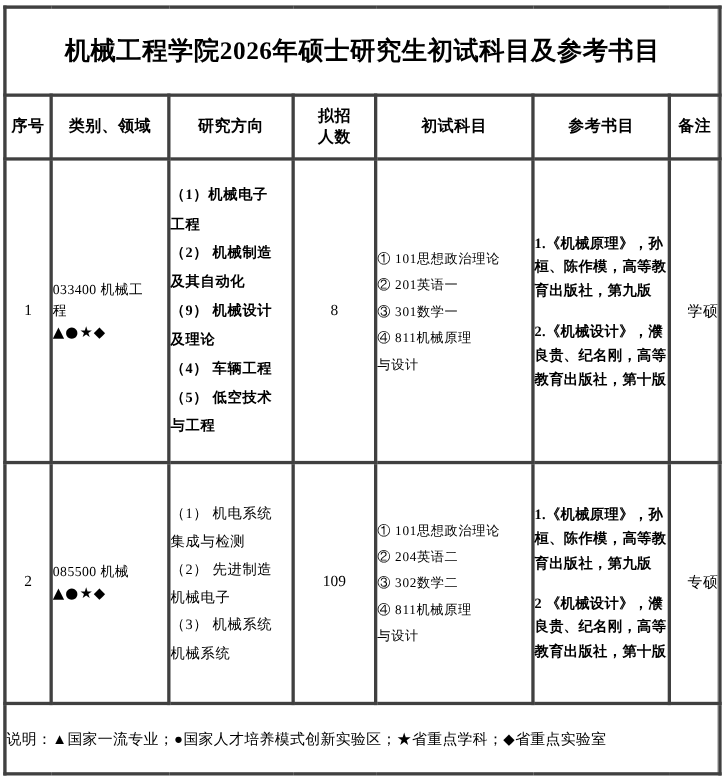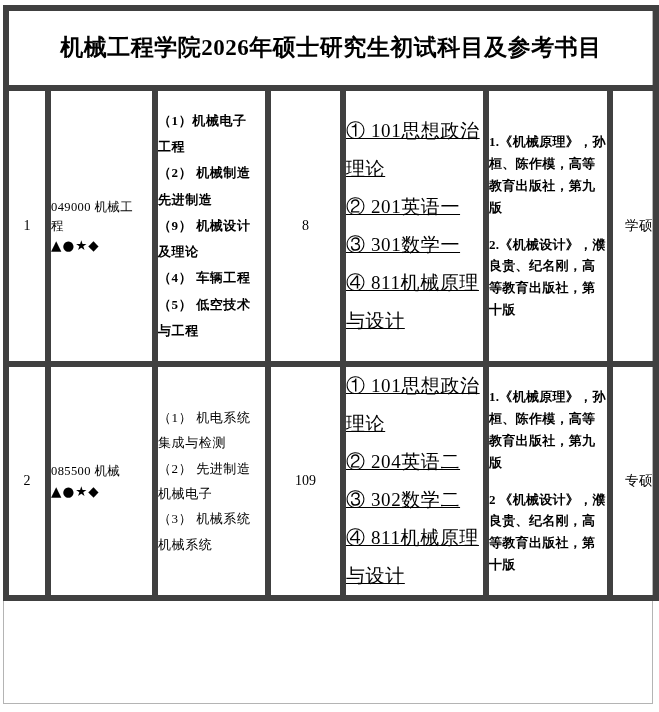--- a/index.html
+++ b/index.html
@@ -31,21 +31,21 @@
   }
   table.main-table {
     position: absolute;
     left: 3px;
     top: 5px;
     width: 650px;
     border-collapse: collapse;
     table-layout: fixed;
   }
   table.main-table td {
-    border: 6px solid #404040;
+    border: 3px solid #404040;
     padding: 0;
     vertical-align: middle;
     box-sizing: border-box;
   }
 
   
   .title-cell {
     height: 80px;
     text-align: center;
     vertical-align: middle;
@@ -96,25 +96,24 @@
     letter-spacing: 0.6px;
   }
   .c-direction .ln {
     display: block;
   }
   .c-quota {
     text-align: center;
     font-size: 14px;
   }
   .c-subjects {
-    font-size: 19px;
+    font-size: 12px;
     line-height: 2.0;
     padding: 4px 4px 4px 8px;
     letter-spacing: 0.6px;
-    text-decoration: underline;
   }
   .c-subjects .ln {
     display: block;
   }
   .c-books {
     font-size: 13px;
     line-height: 1.68;
     padding: 4px 3px 4px 3px;
     letter-spacing: 0.3px;
     vertical-align: top;
@@ -163,33 +162,45 @@
       <col style="width:46px">
     </colgroup>
 
     <tbody>
         <tr>
       <td class="title-cell" colspan="7">
         <span class="doc-title">机械工程学院2026年硕士研究生初试科目及参考书目</span>
       </td>
     </tr>
 
+    <tr>
+      <td class="hdr">序号</td>
+      <td class="hdr">类别、领域</td>
+      <td class="hdr">研究方向</td>
+      <td class="hdr">
+        <span class="two-line">拟招</span>
+        <span class="two-line">人数</span>
+      </td>
+      <td class="hdr">初试科目</td>
+      <td class="hdr">参考书目</td>
+      <td class="hdr">备注</td>
+    </tr>
 
     <tr class="row-1" style="height:276px">
       <td class="c-index">1</td>
       <td class="c-category">
-        <span>049000  机械工</span><br>
+        <span>033400  机械工</span><br>
         <span>程</span>
         <span class="sym">▲●★◆</span>
       </td>
       <td class="c-direction">
         <span class="ln">（1）机械电子</span>
         <span class="ln">工程</span>
         <span class="ln">（2） 机械制造</span>
-        <span class="ln">先进制造</span>
+        <span class="ln">及其自动化</span>
         <span class="ln">（9） 机械设计</span>
         <span class="ln">及理论</span>
         <span class="ln">（4） 车辆工程</span>
         <span class="ln">（5） 低空技术</span>
         <span class="ln">与工程</span>
       </td>
       <td class="c-quota">8</td>
       <td class="c-subjects">
         <span class="ln">①  101思想政治理论</span>
         <span class="ln">②  201英语一</span>
@@ -226,15 +237,20 @@
         <span class="ln">④  811机械原理</span>
         <span class="ln">与设计</span>
       </td>
       <td class="c-books">
         <span class="bk">1.《机械原理》，孙桓、陈作模，高等教育出版社，第九版</span>
         <span class="bk">2 《机械设计》，濮良贵、纪名刚，高等教育出版社，第十版</span>
       </td>
       <td class="c-remark">专硕</td>
     </tr>
 
+    <tr>
+      <td class="note-cell" colspan="7">
+        <span class="note-text">说明：▲国家一流专业；●国家人才培养模式创新实验区；★省重点学科；◆省重点实验室</span>
+      </td>
+    </tr>
   </tbody>
     </table>
 </div>
 
 </body></html>

